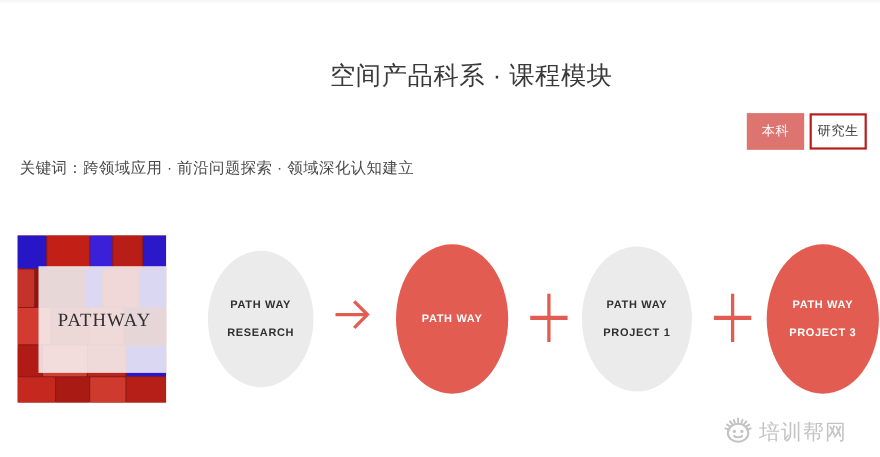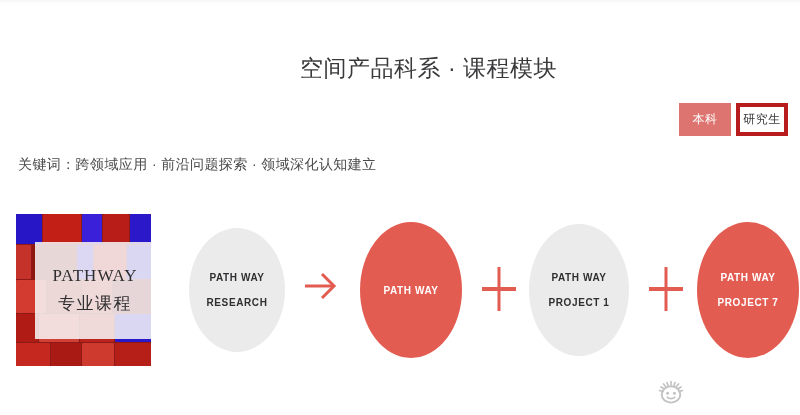--- a/index.html
+++ b/index.html
@@ -69,35 +69,34 @@
 
   .seg-btn.active {
     background: #dd7470;
     color: #ffffff;
     border: 1px solid #dd7470;
   }
 
   .seg-btn.inactive {
     background: #ffffff;
     color: #3a3a3c;
-    border: 4px solid #b91c1c;
+    border: 2px solid #b91c1c;
     margin-left: 5px;
   }
 
   
   .keywords {
     position: absolute;
     left: 18px;
     top: 141px;
     font-size: 14px;
     line-height: 22px;
     color: #4a4a4c;
     letter-spacing: 0.4px;
     white-space: nowrap;
-    margin-top: 12px;
   }
 
   
   .diagram { position: absolute; left: 0; top: 0; width: 800px; height: 415px; }
 
   
   .thumb {
     position: absolute;
     left: 16px;
     top: 214px;
@@ -235,21 +234,20 @@
         <div class="brick" style="left:64px;top:100px;width:34px;height:28px;background:#bb241c;"></div>
         <div class="brick" style="left:99px;top:100px;width:36px;height:28px;background:#2a18c9;"></div>
 
         <div class="brick" style="left:0;top:129px;width:34px;height:23px;background:#c4281f;"></div>
         <div class="brick" style="left:35px;top:129px;width:30px;height:23px;background:#a81a13;"></div>
         <div class="brick" style="left:66px;top:129px;width:32px;height:23px;background:#cf3a2f;"></div>
         <div class="brick" style="left:99px;top:129px;width:36px;height:23px;background:#b51f18;"></div>
       </div>
       <div class="thumb-overlay">
         <div class="en">PATHWAY</div>
-        <div class="cn">专业课程</div>
       </div>
     </div>
 
     <div class="node gray" style="left:189px;top:228px;width:96px;height:124px;">
       <div class="l1">PATH WAY</div>
       <div class="l2">RESEARCH</div>
     </div>
 
     <div class="connector" style="left:303px;top:267px;width:34px;height:34px;">
       <svg width="34" height="34" viewBox="0 0 34 34" aria-hidden="true">
@@ -276,21 +274,21 @@
 
     <div class="connector" style="left:647px;top:265px;width:38px;height:48px;">
       <svg width="38" height="48" viewBox="0 0 38 48" aria-hidden="true">
         <path d="M19 2 V46" stroke="#e35c52" stroke-width="3" fill="none"></path>
         <path d="M2 24 H36" stroke="#e35c52" stroke-width="4" fill="none"></path>
       </svg>
     </div>
 
     <div class="node coral" style="left:697px;top:222px;width:102px;height:136px;">
       <div class="l1">PATH WAY</div>
-      <div class="l2">PROJECT 7</div>
+      <div class="l2">PROJECT 3</div>
     </div>
 
   </div>
 
   <div class="watermark">
     <span class="wm-icon">
       <svg width="26" height="24" viewBox="0 0 26 24" aria-hidden="true">
         <g stroke="#c3c3c3" stroke-width="1.7" fill="none" stroke-linecap="round">
           <path d="M13 1.5 V5"></path>
           <path d="M5.5 4 L7.8 6.8"></path>
@@ -301,15 +299,16 @@
           <path d="M17 2.6 L15.9 5.6"></path>
           <path d="M3 7 L6 8.8"></path>
           <path d="M23 7 L20 8.8"></path>
         </g>
         <path d="M13 6.2 C18.1 6.2 22.3 10 22.3 14.6 C22.3 19.2 18.1 22.6 13 22.6 C7.9 22.6 3.7 19.2 3.7 14.6 C3.7 10 7.9 6.2 13 6.2 Z" fill="none" stroke="#c3c3c3" stroke-width="1.9"></path>
         <circle cx="9.6" cy="13.2" r="1.5" fill="#c3c3c3"></circle>
         <circle cx="16.4" cy="13.2" r="1.5" fill="#c3c3c3"></circle>
         <path d="M9.3 17.2 C10.7 19 15.3 19 16.7 17.2" fill="none" stroke="#c3c3c3" stroke-width="1.7" stroke-linecap="round"></path>
       </svg>
     </span>
+    <span class="wm-text">培训帮网</span>
   </div>
 
 </div>
 
 </body></html>

